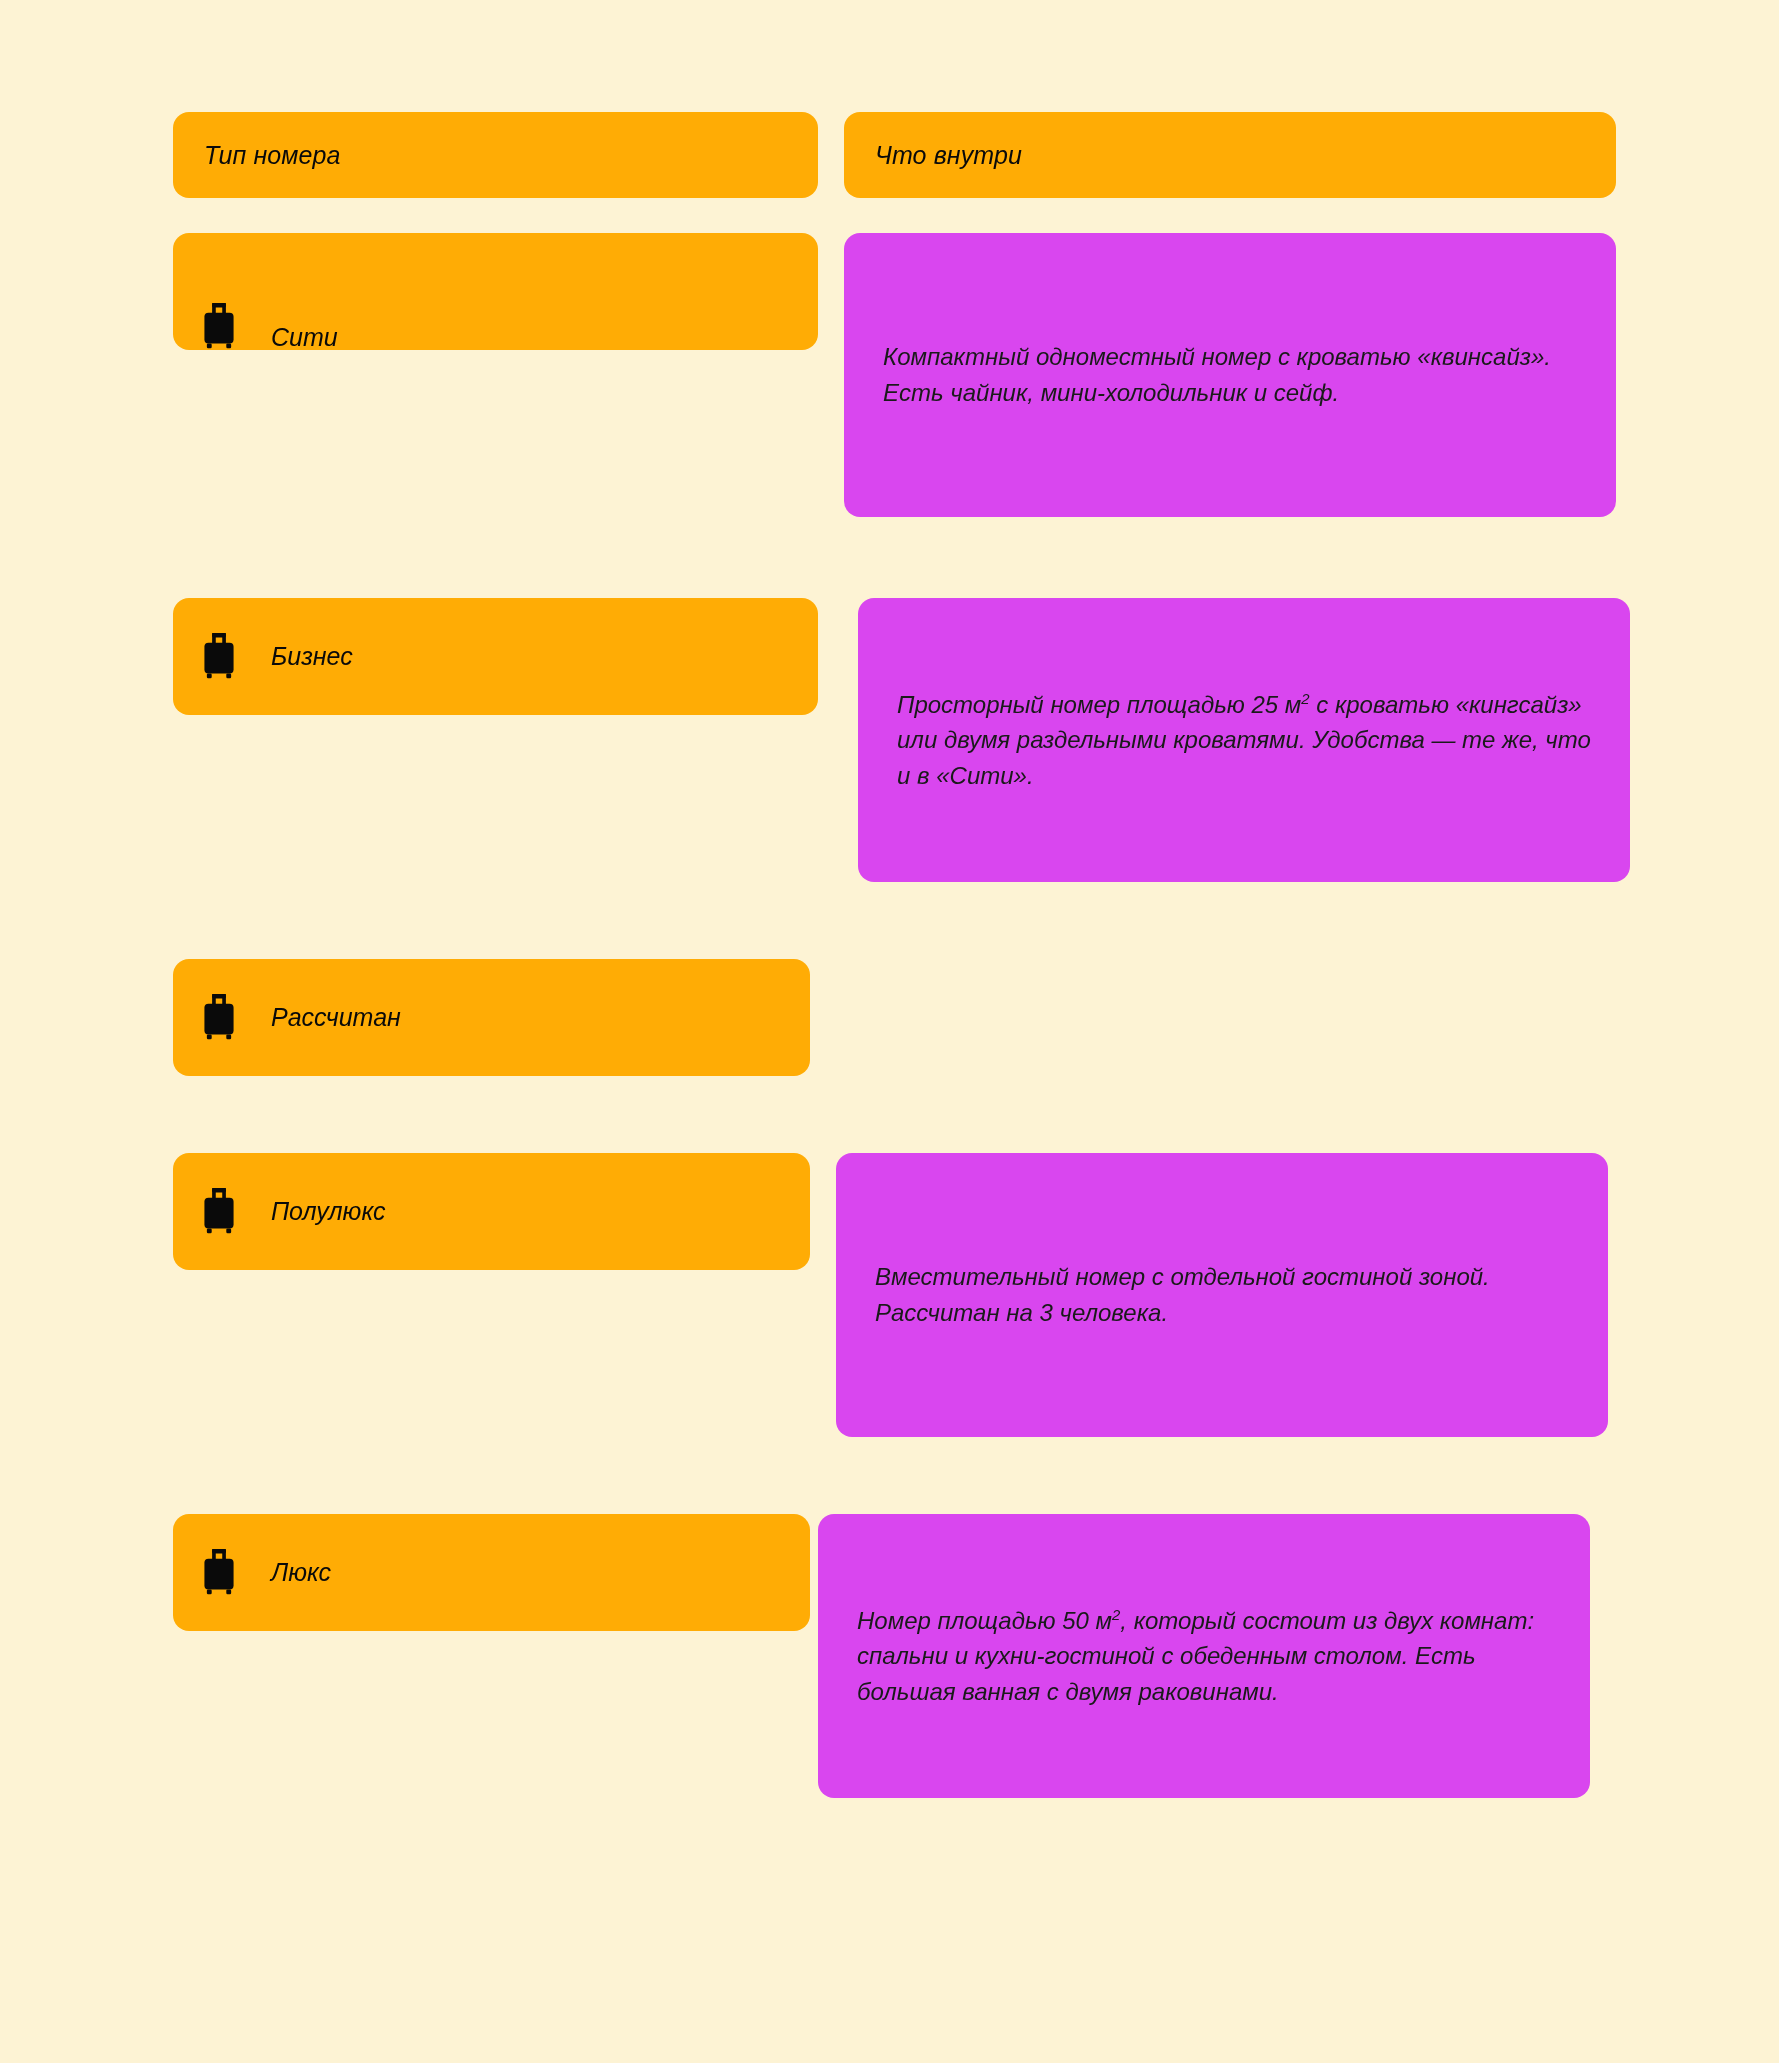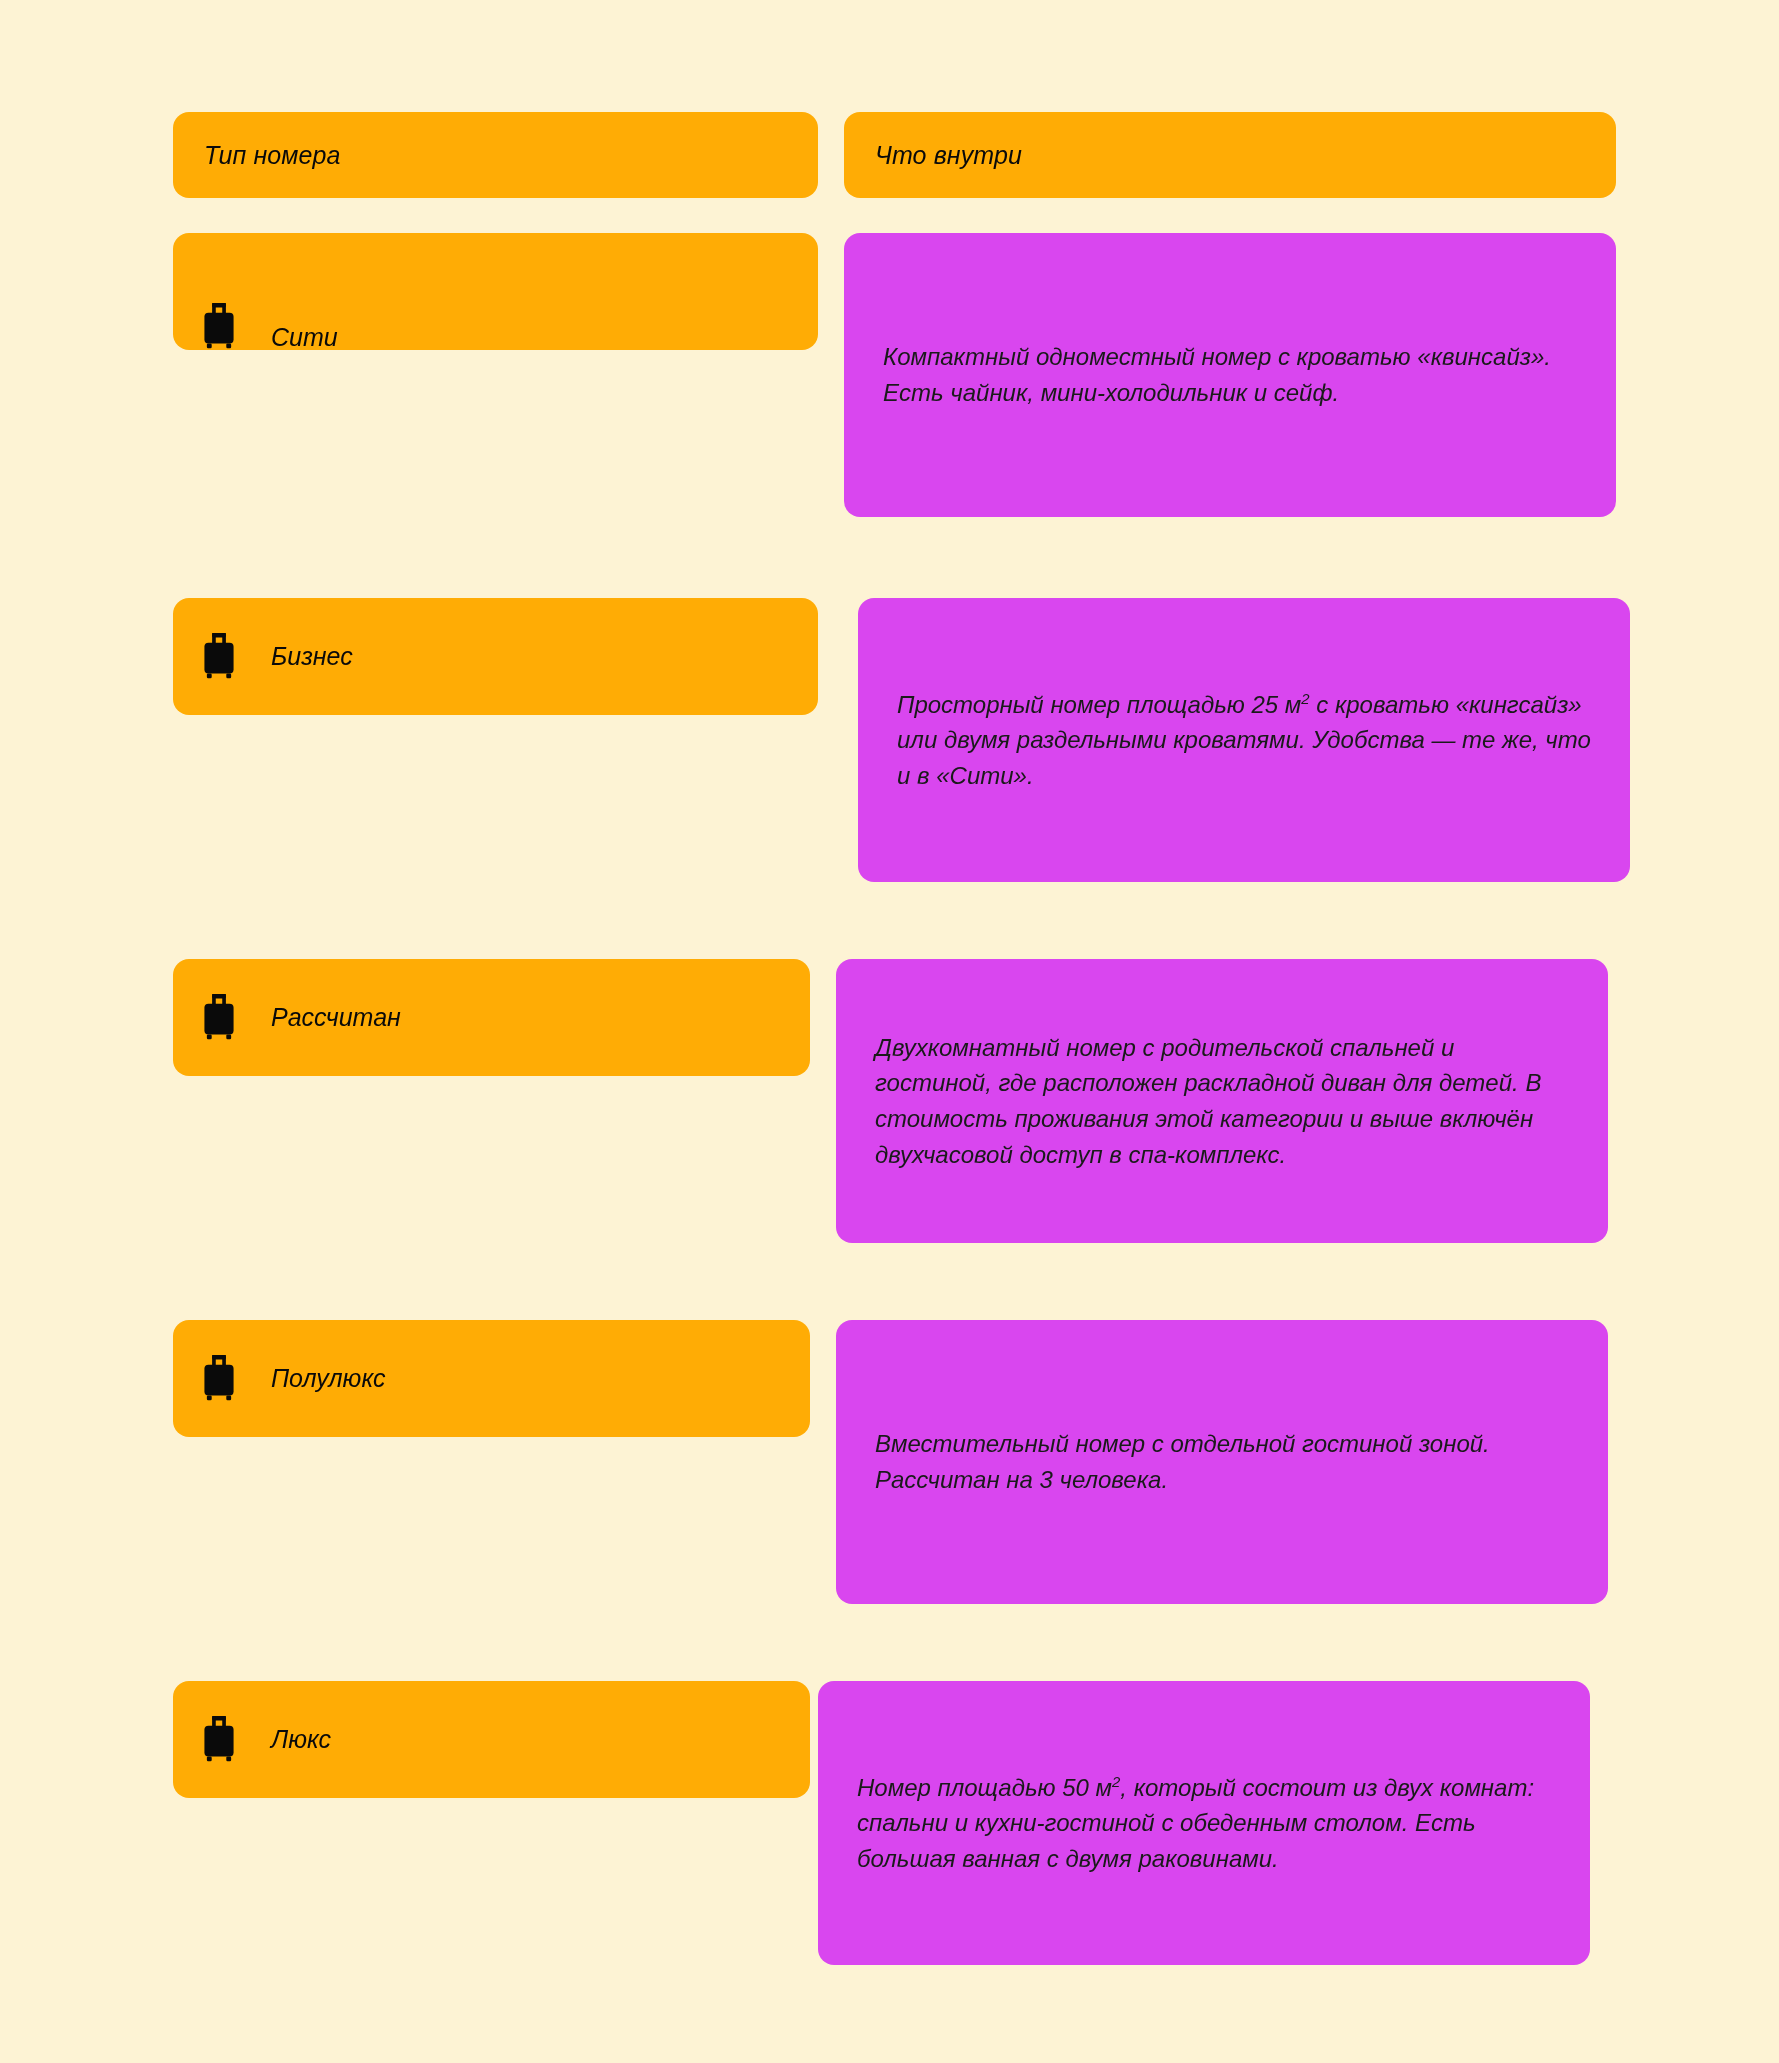--- a/index.html
+++ b/index.html
@@ -196,23 +196,20 @@
   <rect x="12.5" y="0" width="17" height="5.5" rx="2" fill="#0A0A0A"></rect>
   <rect x="12.5" y="0" width="4.5" height="14" fill="#0A0A0A"></rect>
   <rect x="25" y="0" width="4.5" height="14" fill="#0A0A0A"></rect>
   <rect x="3" y="12" width="36" height="38" rx="5" fill="#0A0A0A"></rect>
   <rect x="6" y="50" width="6" height="6" rx="1.6" fill="#0A0A0A"></rect>
   <rect x="30" y="50" width="6" height="6" rx="1.6" fill="#0A0A0A"></rect>
 </svg>
             </span>
             <span class="type-label">Рассчитан</span>
           </div>
-          <div class="desc-card">
-            <p class="desc-text">Двухкомнатный номер с родительской спальней и гостиной, где расположен раскладной диван для детей. В стоимость проживания этой категории и выше включён двухчасовой доступ в спа-комплекс.</p>
-          </div>
         </div>
         <div class="row row-3">
           <div class="type-pill">
             <span>
 <svg class="suitcase-icon" viewBox="0 0 42 58" xmlns="http://www.w3.org/2000/svg" aria-hidden="true">
   <rect x="12.5" y="0" width="17" height="5.5" rx="2" fill="#0A0A0A"></rect>
   <rect x="12.5" y="0" width="4.5" height="14" fill="#0A0A0A"></rect>
   <rect x="25" y="0" width="4.5" height="14" fill="#0A0A0A"></rect>
   <rect x="3" y="12" width="36" height="38" rx="5" fill="#0A0A0A"></rect>
   <rect x="6" y="50" width="6" height="6" rx="1.6" fill="#0A0A0A"></rect>

